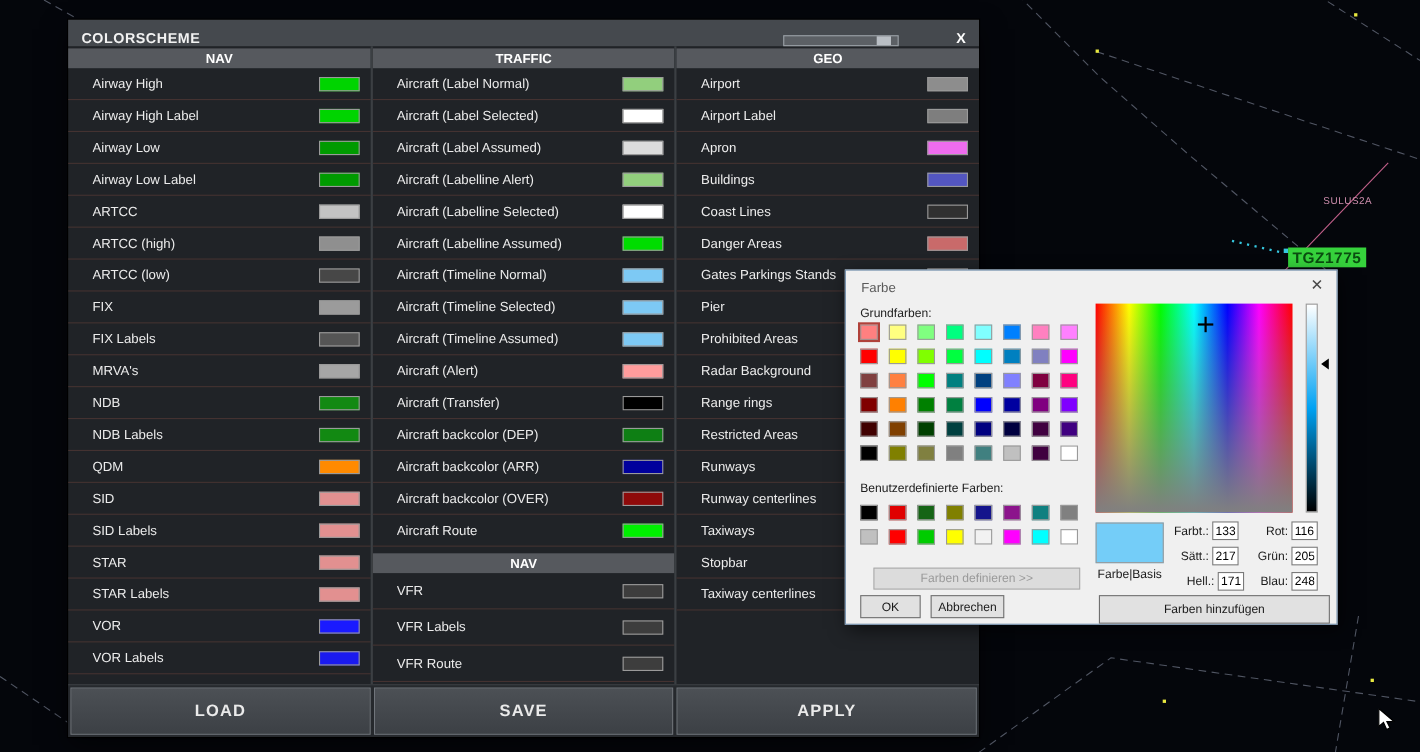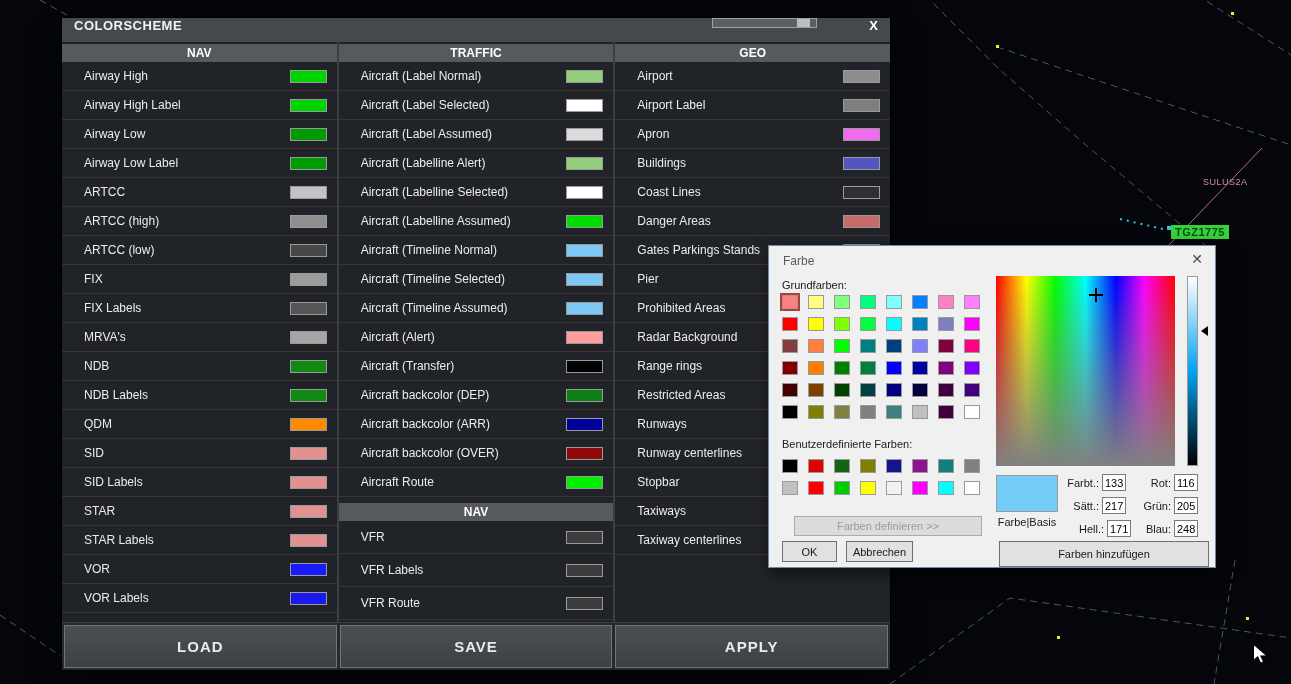--- a/index.html
+++ b/index.html
@@ -9,35 +9,35 @@
     background:#04060b;
     font-family:"Liberation Sans", sans-serif;
   }
 
   
   #radar { position:absolute; inset:0; z-index:0; }
   #radar svg.deco { position:absolute; inset:0; }
   .ac-label {
     position:absolute; left:1171px; top:225px; z-index:1;
     background:#36d23c; color:#titlebar; color:#0a4d10;
-    font-size:11px; font-weight:bold; padding:1px 4px; letter-spacing:.5px;
+    font-size:14px; font-weight:bold; padding:1px 4px; letter-spacing:.5px;
   }
   .fix-label {
     position:absolute; left:1203px; top:177px; z-index:1;
     color:#cf8fae; font-size:9px; letter-spacing:.5px;
   }
   #cursor { position:absolute; left:1253px; top:644px; z-index:60; }
 
   
   #cs-dialog {
     position:absolute; left:62px; top:18px; width:828px; height:652px;
     background:#202327; z-index:10;
     box-shadow:0 0 0 1px #000, 0 8px 22px rgba(0,0,0,.55);
   }
-  .cs-titlebar { height:24px; background:#45494e; display:flex; align-items:flex-start; padding:0 12px; }
+  .cs-titlebar { height:24px; background:#45494e; display:flex; align-items:flex-end; padding:0 12px; }
   .cs-title { color:#f2f2f2; font-size:13px; font-weight:bold; letter-spacing:.5px; }
   .cs-slider { margin-left:auto; width:105px; height:10px; background:#5c6065; border:1px solid #9aa0a6; position:relative; }
   .cs-slider-thumb { position:absolute; right:6px; top:0; width:13px; height:8px; background:#b9bec4; }
   .cs-close { margin-left:52px; color:#ffffff; font-size:13px; font-weight:bold; cursor:pointer; }
 
   .cs-body { display:flex; height:580px; }
   .cs-col { flex:1; display:flex; flex-direction:column; padding-top:2px; min-width:0; }
   .cs-divider { width:2px; background:#3b3f43; }
   .cs-colheader {
     height:18px; line-height:18px; text-align:center;
@@ -367,25 +367,25 @@
           </div>
           <div class="cs-row">
             <span class="cs-row-label">Runways</span>
             <span class="cs-swatch"></span>
           </div>
           <div class="cs-row">
             <span class="cs-row-label">Runway centerlines</span>
             <span class="cs-swatch"></span>
           </div>
           <div class="cs-row">
+            <span class="cs-row-label">Taxiways</span>
+            <span class="cs-swatch"></span>
+          </div>
+          <div class="cs-row">
             <span class="cs-row-label">Stopbar</span>
-            <span class="cs-swatch"></span>
-          </div>
-          <div class="cs-row">
-            <span class="cs-row-label">Taxiways</span>
             <span class="cs-swatch"></span>
           </div>
           <div class="cs-row">
             <span class="cs-row-label">Taxiway centerlines</span>
             <span class="cs-swatch"></span>
           </div>
         </div>
     </div>
   </div>
 

